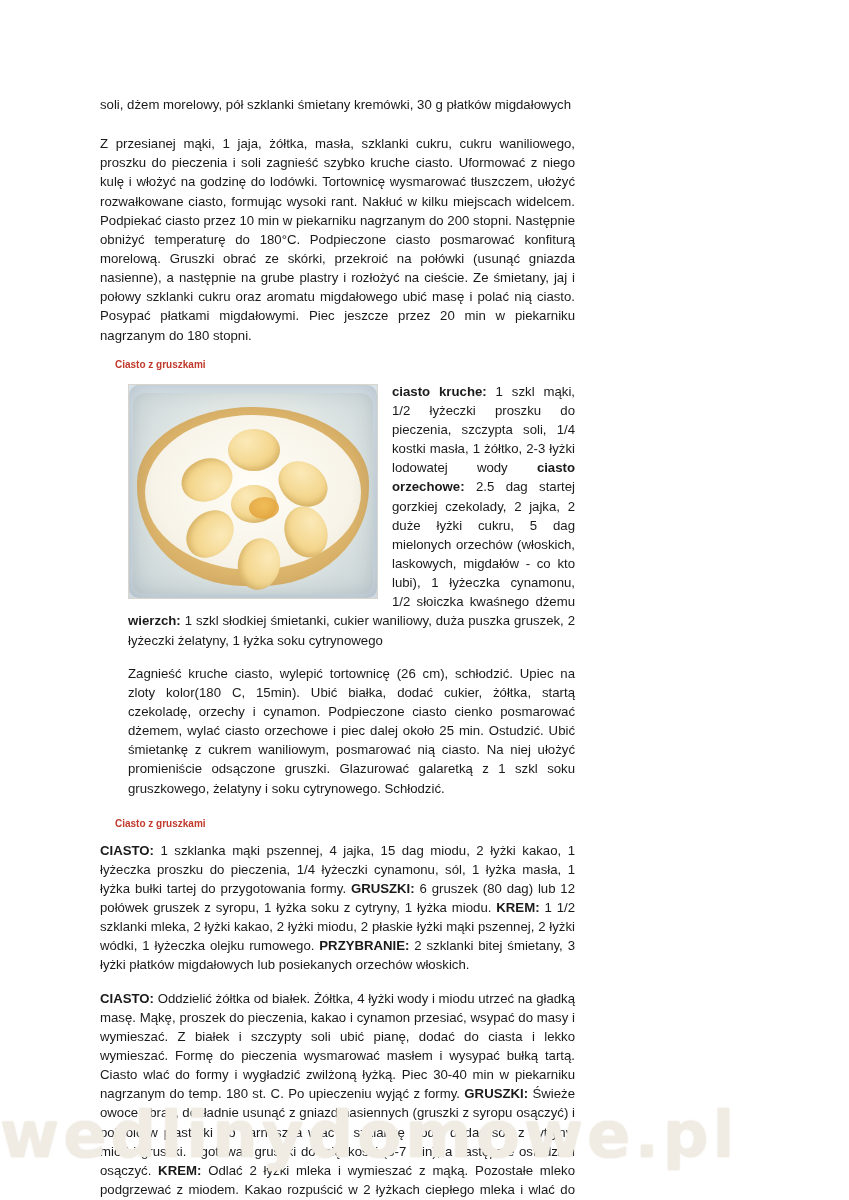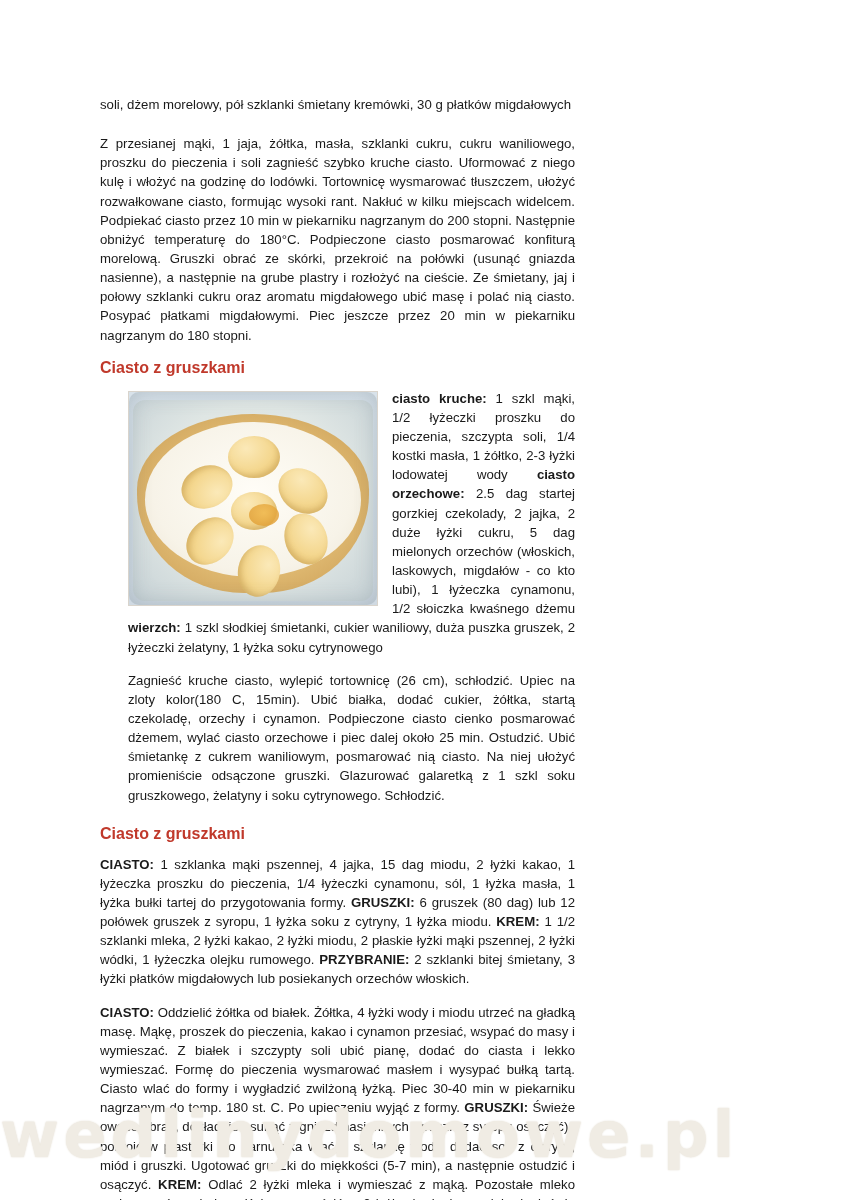--- a/index.html
+++ b/index.html
@@ -28,22 +28,22 @@
     line-height: 1.45;
     text-align: justify;
     color: #1a1a1a;
   }
   .lead {
     margin-bottom: 20px;
   }
   .heading {
     color: #c0392b;
     font-weight: bold;
-    font-size: 16px;
-    margin: 6px 0 12px 0;
+    font-size: 10px;
+    margin: 6px 0 12px 15px;
     text-align: left;
   }
   .recipe-block {
     position: relative;
     margin-bottom: 4px;
     padding-left: 28px;
   }
   .photo {
     float: left;
     width: 250px;

